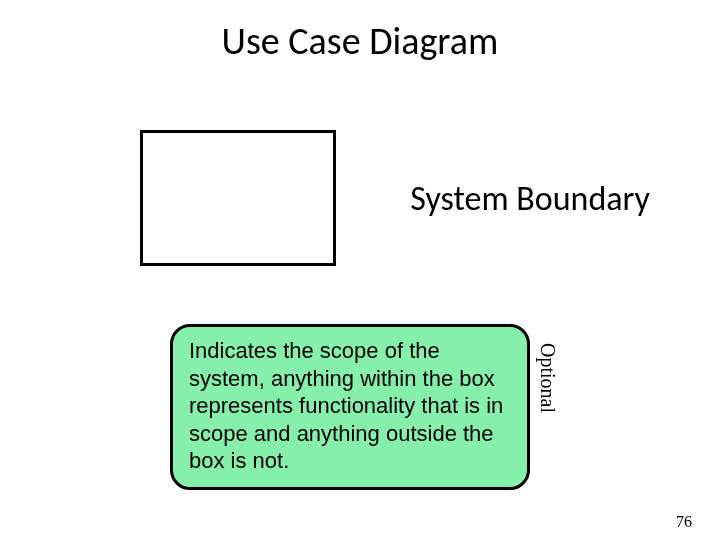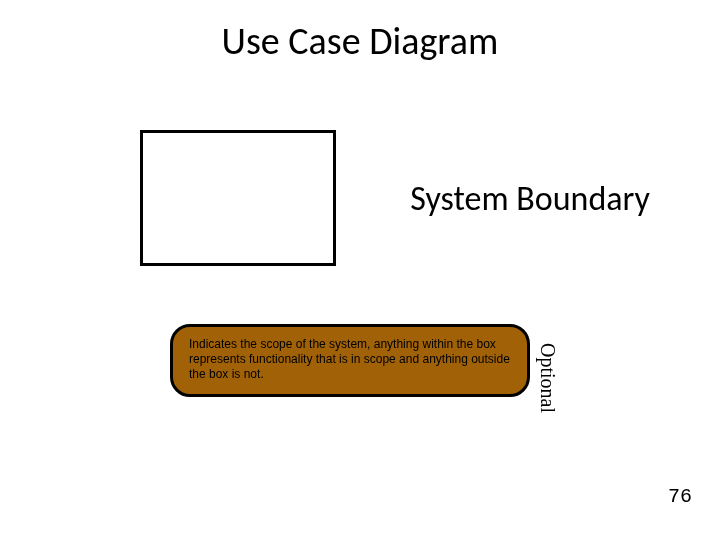--- a/index.html
+++ b/index.html
@@ -45,39 +45,39 @@
     position: absolute;
     top: 324px;
     left: 170px;
     width: 360px;
   }
   .note {
     border: 3px solid #000;
     border-radius: 20px;
     padding: 10px 16px 12px 16px;
     font-family: Arial, Helvetica, sans-serif;
-    font-size: 12px;
+    font-size: 22px;
     line-height: 1.25;
-    background: #a16207;
+    background: #86efac;
   }
   .optional {
     position: absolute;
     top: 343px;
     left: 536px;
     font-family: "Times New Roman", Times, serif;
     font-size: 20px;
     writing-mode: vertical-rl;
     text-orientation: mixed;
   }
   .pagenum {
     position: absolute;
-    bottom: 32px;
+    bottom: 9px;
     right: 28px;
-    font-family: Liberation Mono, monospace;
-    font-size: 20px;
+    font-family: Liberation Serif, serif;
+    font-size: 16px;
   }
 </style>
 </head>
 <body>
 
 <div class="title">Use Case Diagram</div>
 
 <div class="box"></div>
 
 <div class="subtitle">System Boundary</div>

